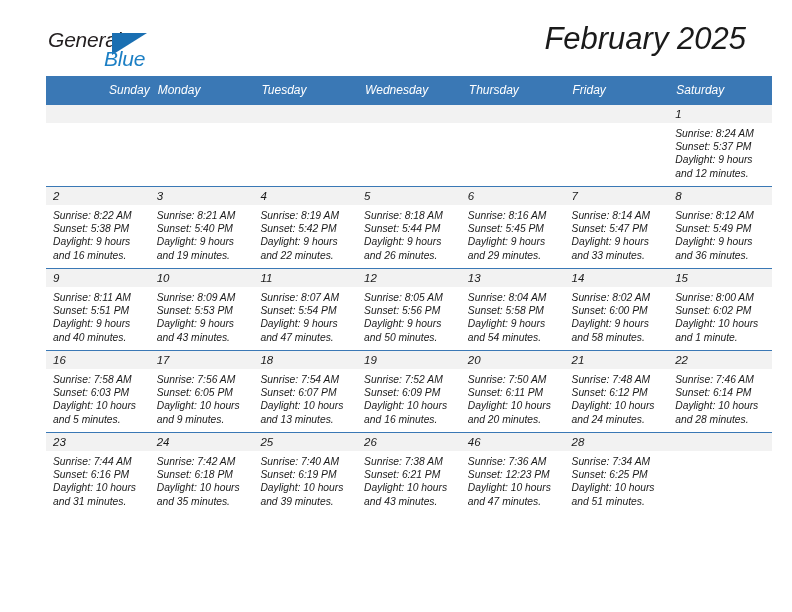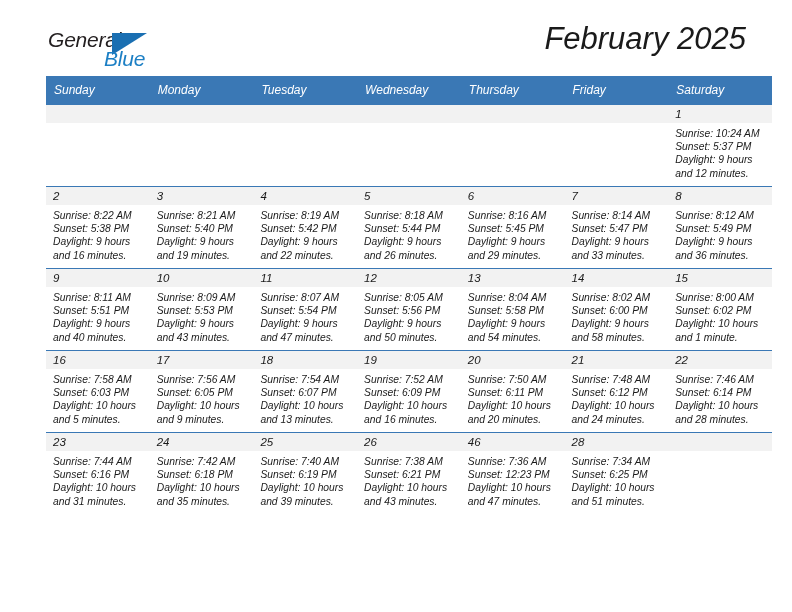--- a/index.html
+++ b/index.html
@@ -104,21 +104,21 @@
     height: 81px;
     vertical-align: top;
     padding: 0;
     border: none;
     border-top: 1.4px solid #3a78b5;
     background: #ffffff;
   }
   .calendar tr.week > td {
     border-top: 1.4px solid #3a78b5;
   }
-  .calendar thead tr th:first-child { border-top: none; }
+  .calendar thead tr th:first-child { border-top: none; text-align: right; }
 
   .cell-inner {
     height: 100%;
     box-sizing: border-box;
   }
   .daynum-band {
     background: #f2f2f2;
     height: 18px;
     padding: 2px 0 0 7px;
     box-sizing: border-box;
@@ -232,21 +232,21 @@
                 <div></div>
                 <div></div>
                 <div></div>
               </div>
             </div>
           </td>
           <td>
             <div class="cell-inner">
               <div class="daynum-band">1</div>
               <div class="info">
-                <div>Sunrise: 10:24 AM</div>
+                <div>Sunrise: 8:24 AM</div>
                 <div>Sunset: 5:37 PM</div>
                 <div>Daylight: 9 hours</div>
                 <div>and 12 minutes.</div>
               </div>
             </div>
           </td>
         </tr>
         <tr class="week">
           <td>
             <div class="cell-inner">

